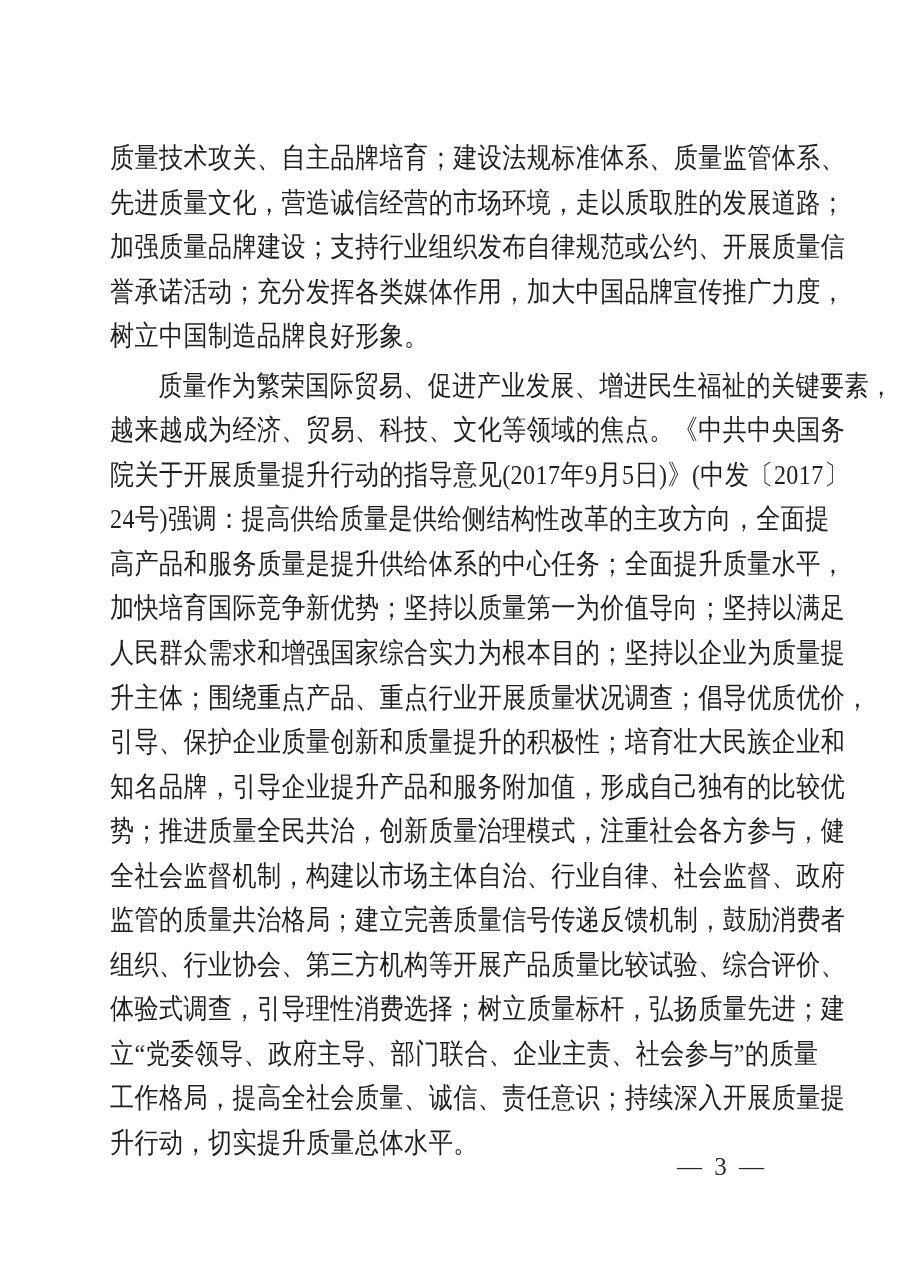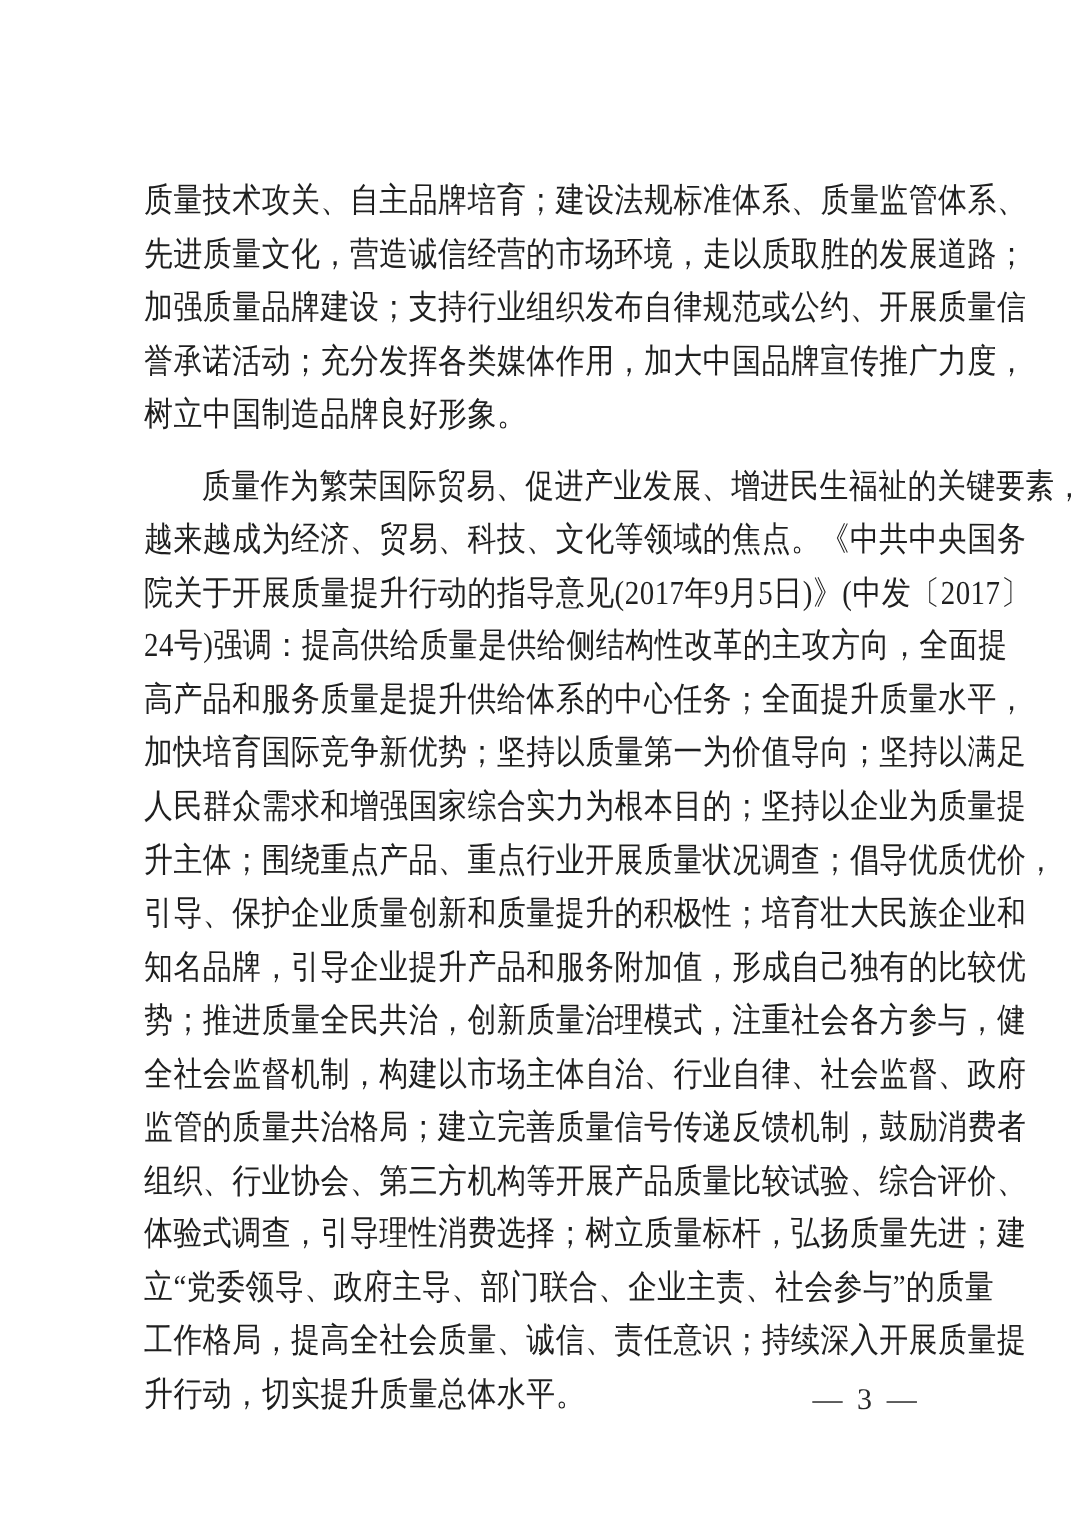--- a/index.html
+++ b/index.html
@@ -15,21 +15,21 @@
     overflow: hidden;
     font-family: "Liberation Serif", "DejaVu Serif", serif;
   }
   .doc-body {
     position: absolute;
     left: 105px;
     top: 131px;
     width: 740px;
   }
   .para {
-    margin: 15px;
+    margin: 5px;
     padding: 0;
   }
   .line {
     height: 44.55px;
     line-height: 44.55px;
     font-size: 28px;
     color: #1f1f1f;
     white-space: nowrap;
     letter-spacing: 0.5px;
     transform: scaleX(0.86);

